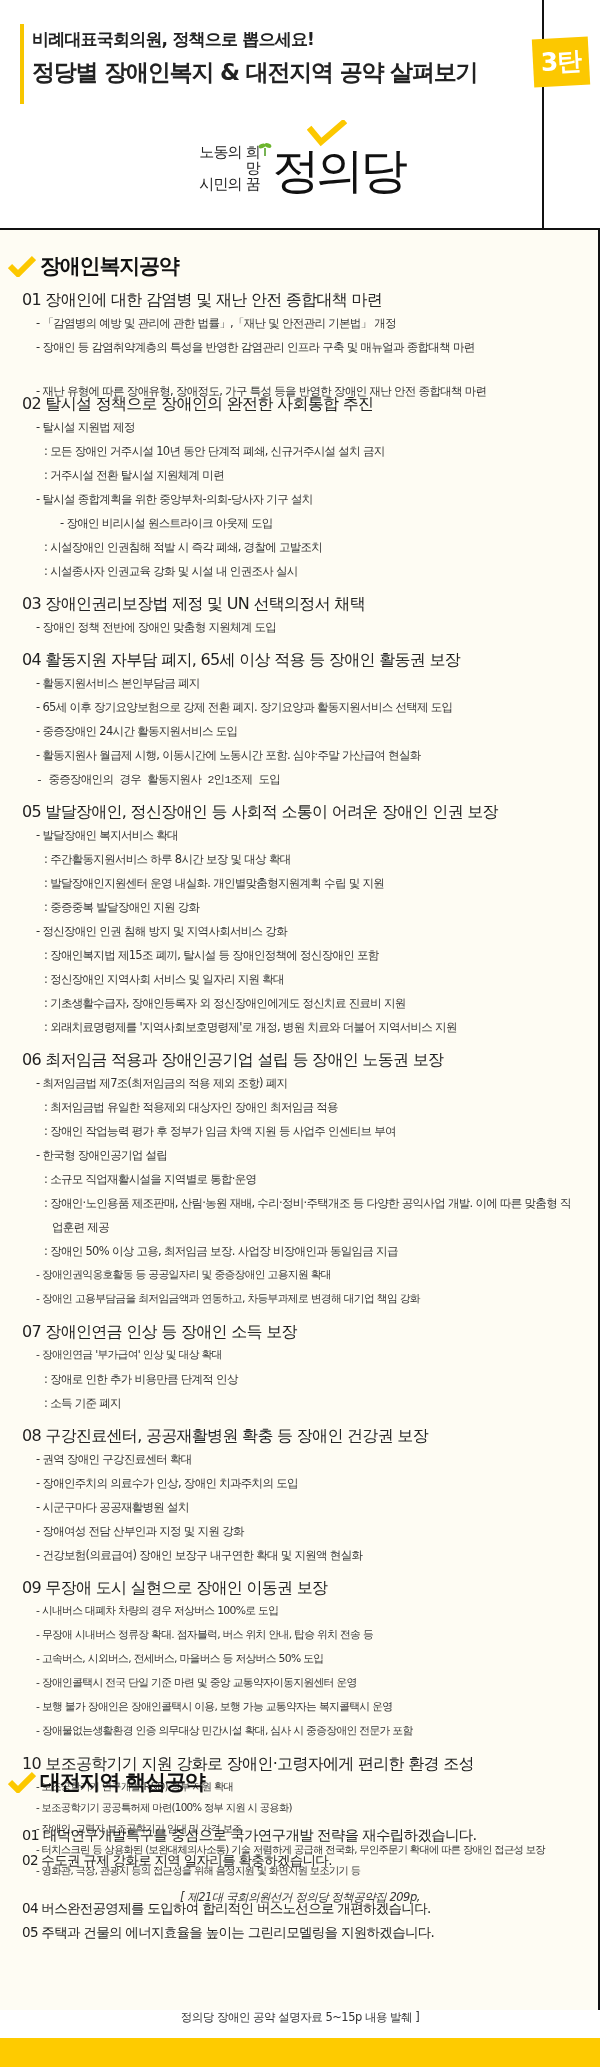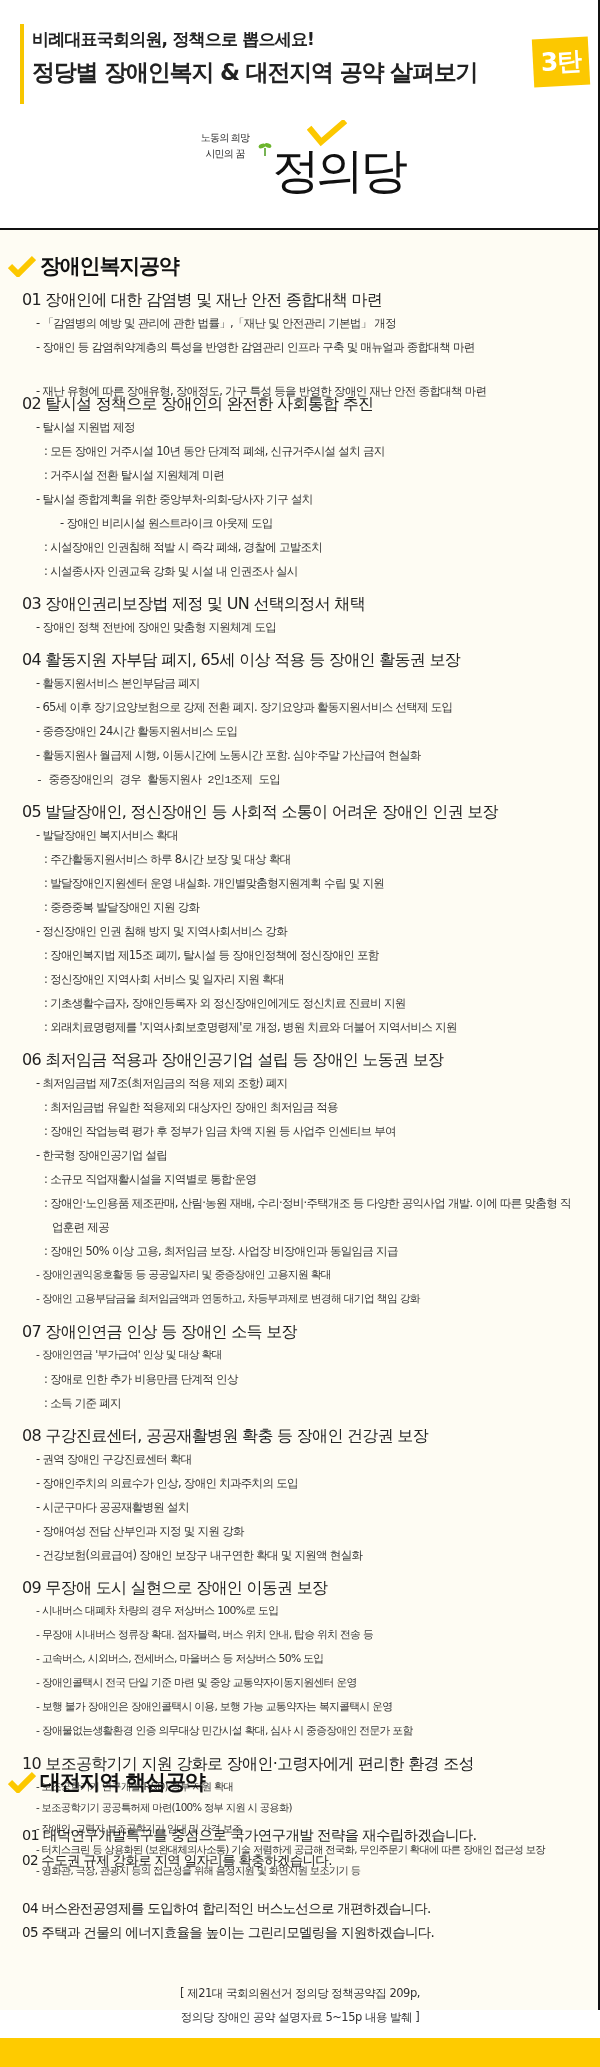--- a/index.html
+++ b/index.html
@@ -5,21 +5,21 @@
     * { margin: 0; padding: 0; box-sizing: border-box; }
     html, body { width: 600px; background: #ffffff; }
     body {
       font-family: "DejaVu Sans", "Liberation Sans", sans-serif;
       color: #222;
       position: relative;
       height: 2067px;
       overflow: hidden;
     }
     .header {
-      position: absolute; left: 0; top: 0; width: 600px; height: 230px;
+      position: absolute; left: 0; top: 0; width: 544px; height: 230px;
       background: #ffffff;
       border-right: 2px solid #111;
     }
     .title-block {
       position: absolute; left: 20px; top: 24px; height: 80px;
       border-left: 4px solid #f7c600; padding-left: 8px;
     }
     .subtitle {
       font-size: 17px; font-weight: bold; color: #222; line-height: 30px;
       letter-spacing: -0.8px;
@@ -31,22 +31,22 @@
     .badge-3 {
       position: absolute; left: 533px; top: 38px; width: 56px; height: 48px;
       background: #fcc800; color: #fff; font-weight: bold; font-size: 25px;
       line-height: 48px; text-align: center; transform: rotate(-3deg);
       letter-spacing: -1px;
     }
     .logo {
       position: absolute; left: 190px; top: 120px; width: 220px; height: 90px;
     }
     .slogan {
-      position: absolute; left: 0; top: 10px; width: 70px; text-align: center;
-      font-size: 10px; line-height: 16px; color: #222; letter-spacing: -0.8px;
+      position: absolute; left: 0; top: 24px; width: 70px; text-align: right;
+      font-size: 15px; line-height: 16px; color: #222; letter-spacing: -0.8px;
     }
     .sprout { position: absolute; left: 68px; top: 22px; }
     .party-name {
       position: absolute; left: 82px; top: 20px; font-size: 48px; font-weight: normal;
       color: #111; letter-spacing: -4px; line-height: 60px;
     }
     .logo-check { position: absolute; left: 117px; top: 0px; }
     .hdr-line {
       position: absolute; left: 0; top: 228px; width: 600px; height: 2px; background: #111;
     }
@@ -181,17 +181,17 @@
       <path d="M2 11 L10 19 L26 3" stroke="#fcc800" stroke-width="6" fill="none"></path>
     </svg>
     <span class="label">대전지역 핵심공약</span>
   </div>
 
   <div class="line r" style="top: 1596px;">01 대덕연구개발특구를 중심으로 국가연구개발 전략을 재수립하겠습니다.</div>
   <div class="line r" style="top: 1622px; font-size:13.5px;">02 수도권 규제 강화로 지역 일자리를 확충하겠습니다.</div>
   <div class="line r" style="top: 1670px; font-size:13.5px;">04 버스완전공영제를 도입하여 합리적인 버스노선으로 개편하겠습니다.</div>
   <div class="line r" style="top: 1694px; font-size:13.5px;">05 주택과 건물의 에너지효율을 높이는 그린리모델링을 지원하겠습니다.</div>
 
-  <div class="cite" style="top: 1756px;">[ 제21대 국회의원선거 정의당 정책공약집  209p,</div>
+  <div class="cite" style="top: 1660px; font-style: italic;">[ 제21대 국회의원선거 정의당 정책공약집  209p,</div>
   <div class="cite" style="top: 1780px;">정의당 장애인 공약 설명자료 5~15p 내용 발췌 ]</div>
 </div>
 
 <div class="footer"></div>
 
 </body></html>

